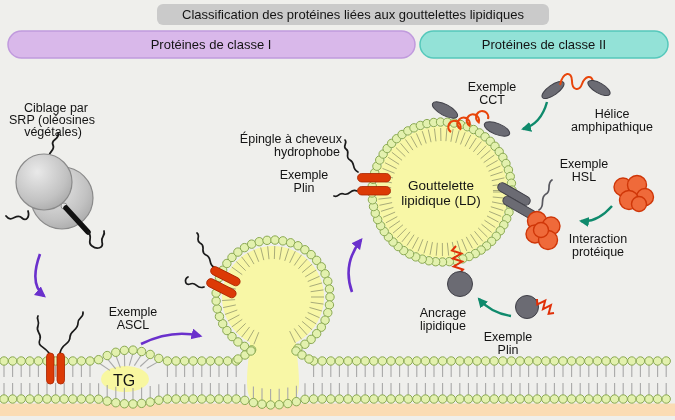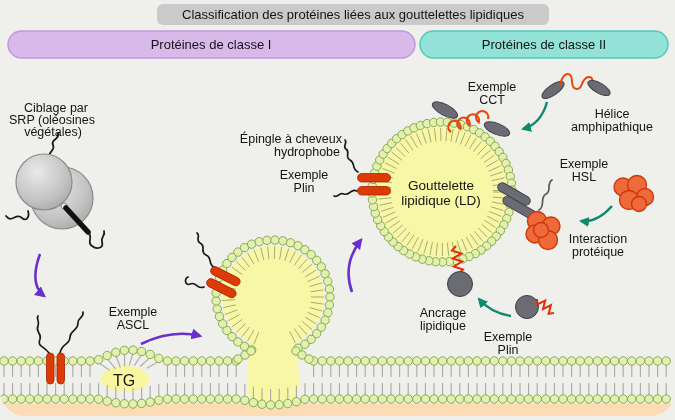--- a/index.html
+++ b/index.html
@@ -1,16 +1,16 @@
 <!DOCTYPE html>
 <html><head>
 <meta charset="utf-8">
 <style>
   html,body{margin:0;padding:0;background:#efefec;}
-  #stage{position:relative;width:675px;height:416px;overflow:hidden;font-family:"Liberation Sans",sans-serif;border-radius:25px;}
+  #stage{position:relative;width:675px;height:416px;overflow:hidden;font-family:"Liberation Sans",sans-serif;}
   svg text{font-family:"Liberation Sans",sans-serif;fill:#141414;}
   .lbl{font-size:12.5px;}
   .lbl-big{font-size:13.5px;}
   .pill-txt{font-size:13px;font-weight:500;}
   .title-txt{font-size:13px;}
   .tg-txt{font-size:16px;}
 </style>
 </head>
 <body>
 

